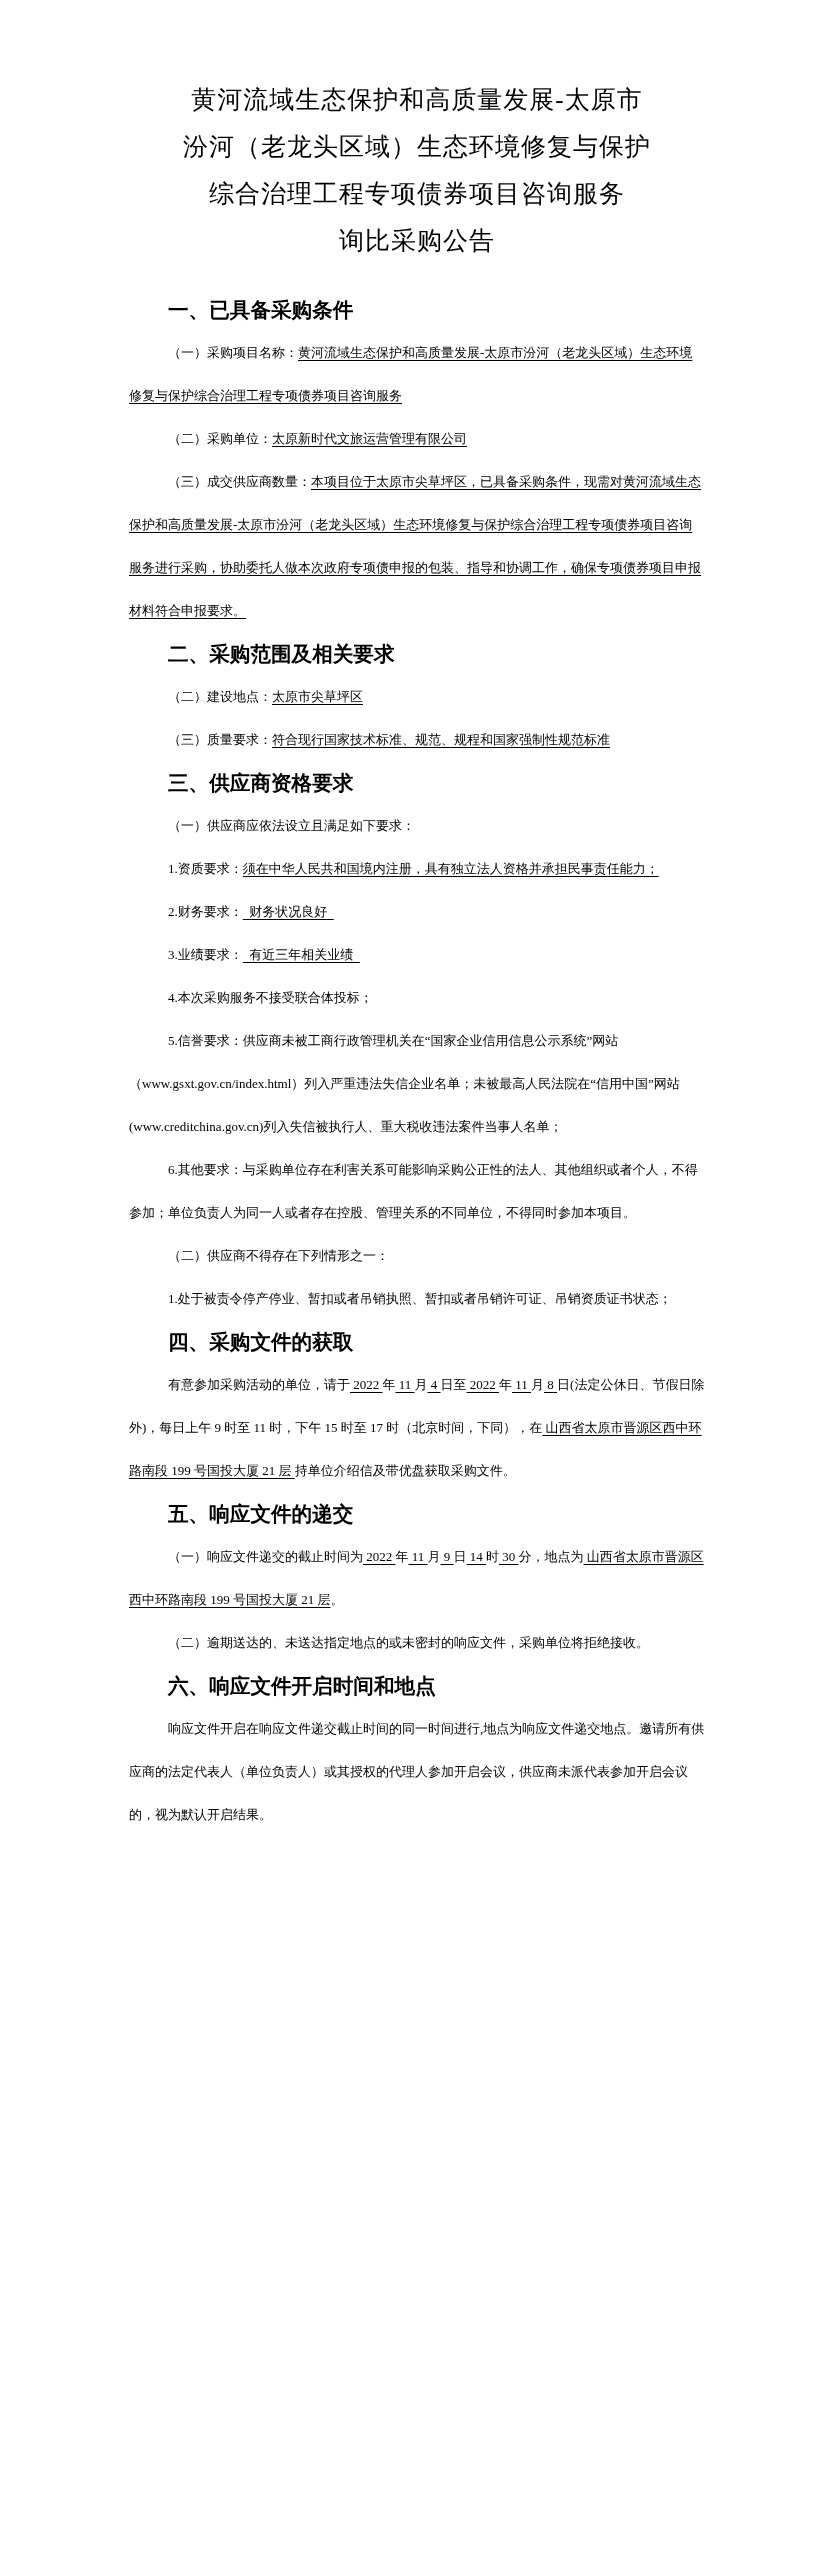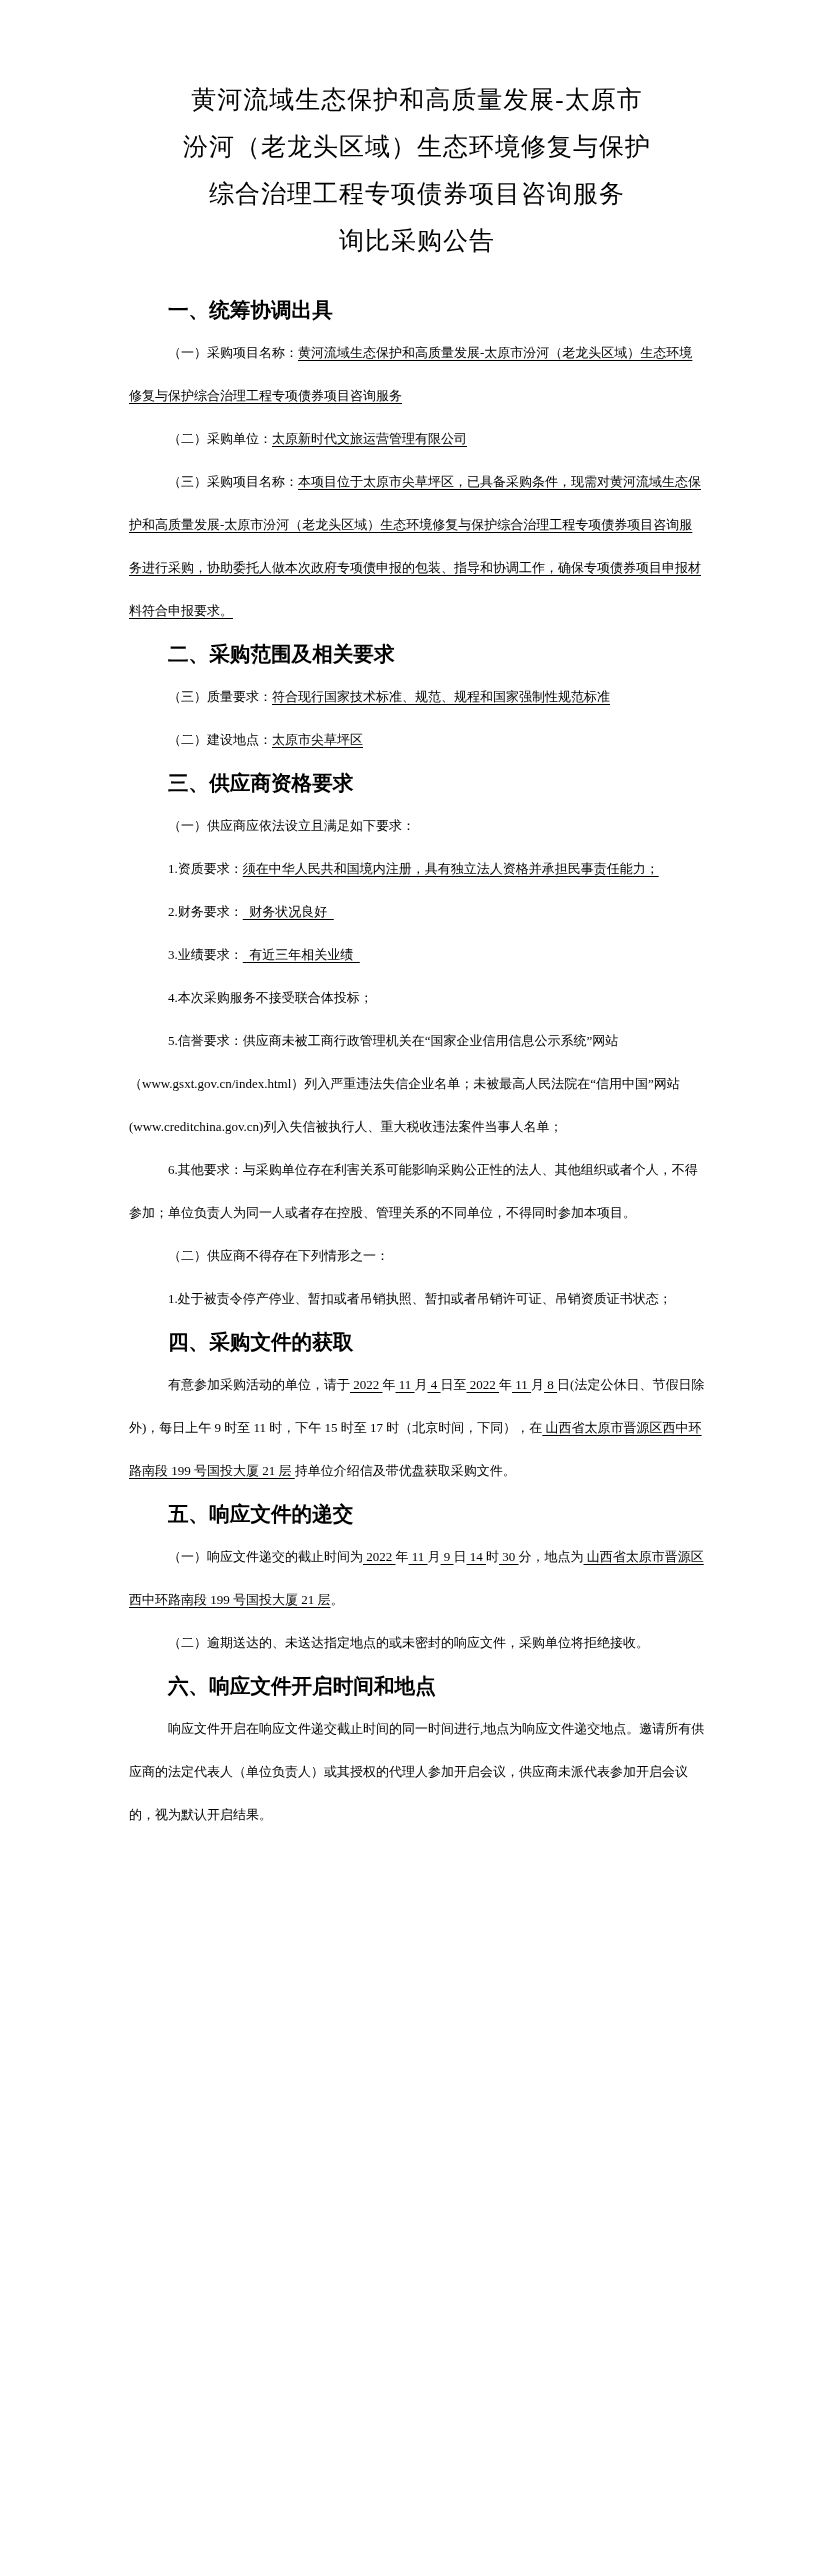--- a/index.html
+++ b/index.html
@@ -53,27 +53,27 @@
 <body>
 
 <div class="doc">
   <div class="title-block">
       <div class="t">黄河流域生态保护和高质量发展-太原市</div>
       <div class="t">汾河（老龙头区域）生态环境修复与保护</div>
       <div class="t">综合治理工程专项债券项目咨询服务</div>
       <div class="t">询比采购公告</div>
     </div>
   <div>
-      <div class="h"><span>一、统筹协调出具</span></div>
+      <div class="h"><span>一、已具备采购条件</span></div>
       <div class="p"><span>（一）采购项目名称：</span><span class="u">黄河流域生态保护和高质量发展-太原市汾河（老龙头区域）生态环境修复与保护综合治理工程专项债券项目咨询服务</span></div>
       <div class="p"><span>（二）采购单位：</span><span class="u">太原新时代文旅运营管理有限公司</span></div>
-      <div class="p"><span>（三）采购项目名称：</span><span class="u">本项目位于太原市尖草坪区，已具备采购条件，现需对黄河流域生态保护和高质量发展-太原市汾河（老龙头区域）生态环境修复与保护综合治理工程专项债券项目咨询服务进行采购，协助委托人做本次政府专项债申报的包装、指导和协调工作，确保专项债券项目申报材料符合申报要求。</span></div>
+      <div class="p"><span>（三）成交供应商数量：</span><span class="u">本项目位于太原市尖草坪区，已具备采购条件，现需对黄河流域生态保护和高质量发展-太原市汾河（老龙头区域）生态环境修复与保护综合治理工程专项债券项目咨询服务进行采购，协助委托人做本次政府专项债申报的包装、指导和协调工作，确保专项债券项目申报材料符合申报要求。</span></div>
       <div class="h"><span>二、采购范围及相关要求</span></div>
+      <div class="p"><span>（二）建设地点：</span><span class="u">太原市尖草坪区</span></div>
       <div class="p"><span>（三）质量要求：</span><span class="u">符合现行国家技术标准、规范、规程和国家强制性规范标准</span></div>
-      <div class="p"><span>（二）建设地点：</span><span class="u">太原市尖草坪区</span></div>
       <div class="h"><span>三、供应商资格要求</span></div>
       <div class="p"><span>（一）供应商应依法设立且满足如下要求：</span></div>
       <div class="p"><span>1.资质要求：</span><span class="u">须在中华人民共和国境内注册，具有独立法人资格并承担民事责任能力；</span></div>
       <div class="p"><span>2.财务要求：</span><span class="u">  财务状况良好  </span></div>
       <div class="p"><span>3.业绩要求：</span><span class="u">  有近三年相关业绩  </span></div>
       <div class="p"><span>4.本次采购服务不接受联合体投标；</span></div>
       <div class="p"><span>5.信誉要求：供应商未被工商行政管理机关在“国家企业信用信息公示系统”网站（www.gsxt.gov.cn/index.html）列入严重违法失信企业名单；未被最高人民法院在“信用中国”网站(www.creditchina.gov.cn)列入失信被执行人、重大税收违法案件当事人名单；</span></div>
       <div class="p"><span>6.其他要求：与采购单位存在利害关系可能影响采购公正性的法人、其他组织或者个人，不得参加；单位负责人为同一人或者存在控股、管理关系的不同单位，不得同时参加本项目。</span></div>
       <div class="p"><span>（二）供应商不得存在下列情形之一：</span></div>
       <div class="p"><span>1.处于被责令停产停业、暂扣或者吊销执照、暂扣或者吊销许可证、吊销资质证书状态；</span></div>

